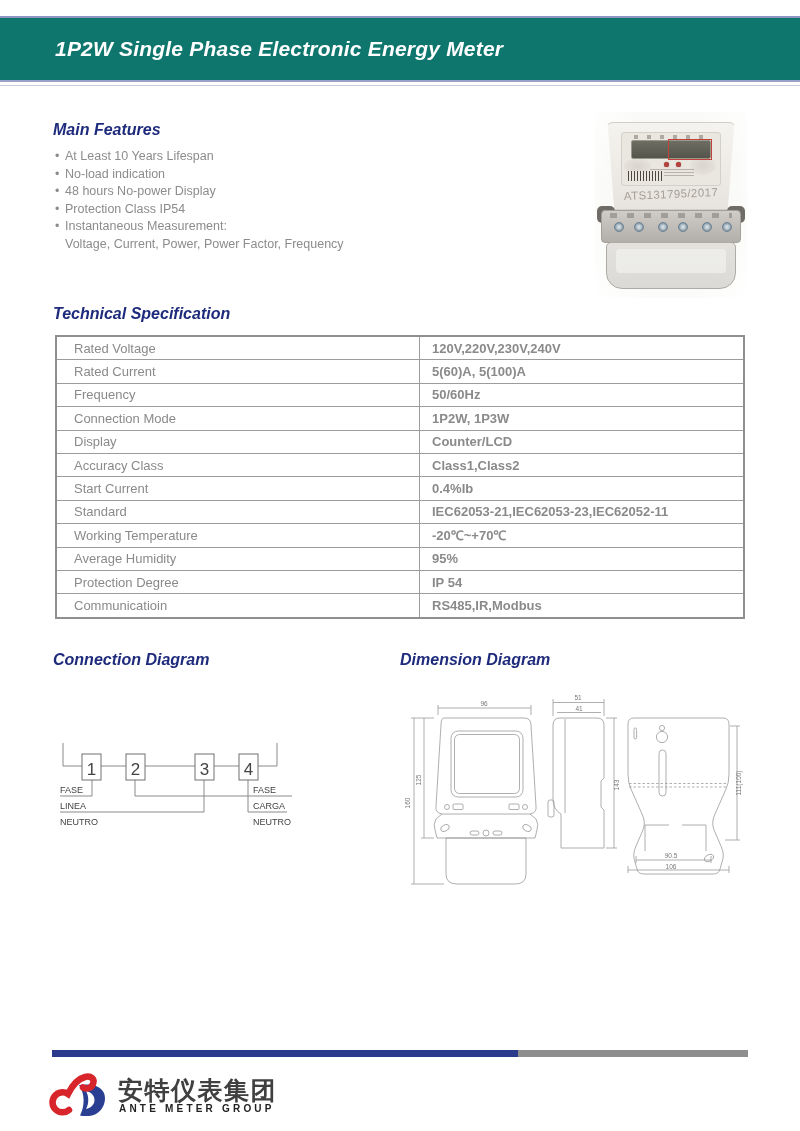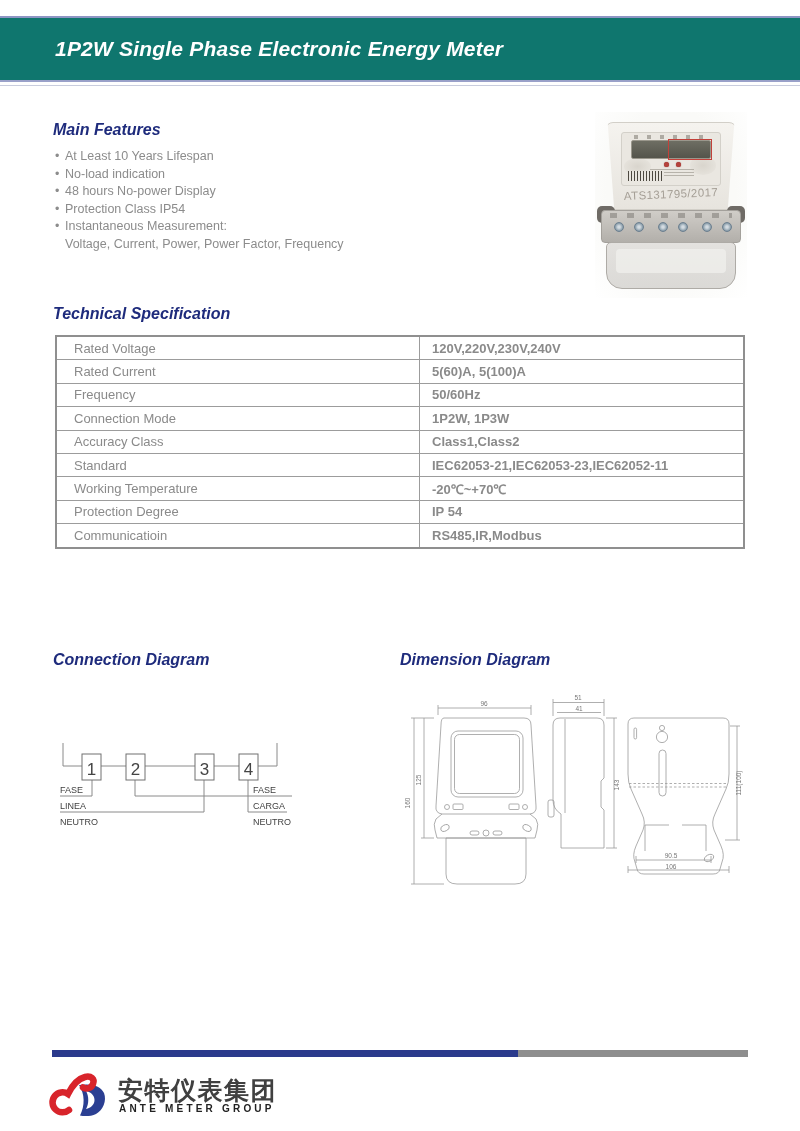--- a/index.html
+++ b/index.html
@@ -165,30 +165,42 @@
         </tr>
     <tr>
           <td class="lbl">Frequency</td>
           <td class="val">50/60Hz</td>
         </tr>
     <tr>
           <td class="lbl">Connection Mode</td>
           <td class="val">1P2W,  1P3W</td>
         </tr>
     <tr>
+          <td class="lbl">Display</td>
+          <td class="val">Counter/LCD</td>
+        </tr>
+    <tr>
           <td class="lbl">Accuracy Class</td>
           <td class="val">Class1,Class2</td>
         </tr>
     <tr>
+          <td class="lbl">Start Current</td>
+          <td class="val">0.4%Ib</td>
+        </tr>
+    <tr>
           <td class="lbl">Standard</td>
           <td class="val">IEC62053-21,IEC62053-23,IEC62052-11</td>
         </tr>
     <tr>
           <td class="lbl">Working Temperature</td>
           <td class="val">-20℃~+70℃</td>
+        </tr>
+    <tr>
+          <td class="lbl">Average Humidity</td>
+          <td class="val">95%</td>
         </tr>
     <tr>
           <td class="lbl">Protection Degree</td>
           <td class="val">IP 54</td>
         </tr>
     <tr>
           <td class="lbl">Communicatioin</td>
           <td class="val">RS485,IR,Modbus</td>
         </tr>
   </tbody>

